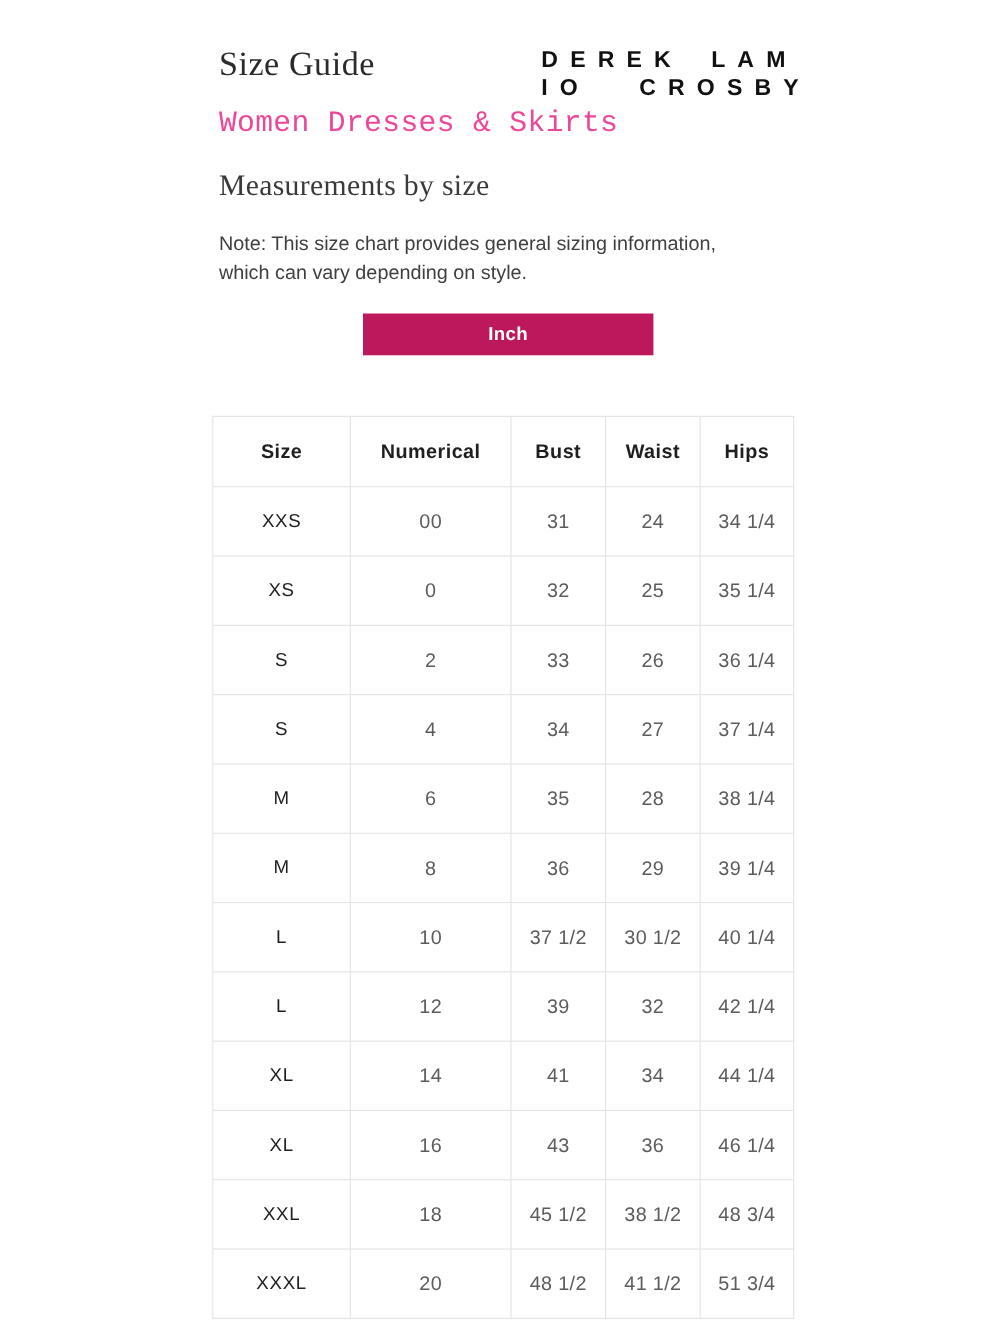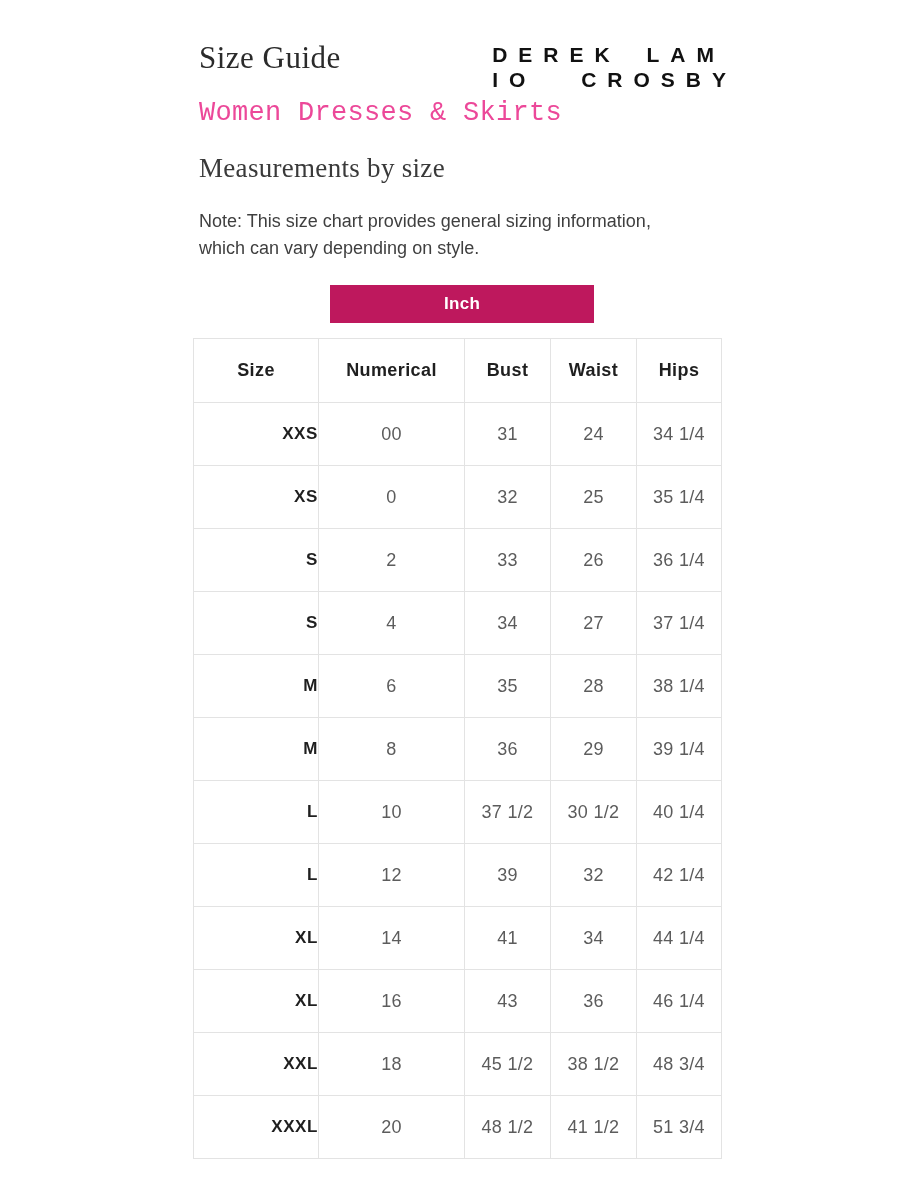--- a/index.html
+++ b/index.html
@@ -51,35 +51,35 @@
     width:264px; height:38px;
     background:#be185d; color:#ffffff;
     border:none; cursor:pointer;
     font-family:"Liberation Sans", sans-serif;
     font-size:17px; font-weight:bold; letter-spacing:0.3px;
     display:flex; align-items:center; justify-content:center;
   }
 
   
   .size-table-wrap { position:absolute; left:193px; top:338px; }
-  table.size-table { border-collapse:collapse; table-layout:fixed; width:528px; }
+  table.size-table { border-collapse:collapse; table-layout:fixed; width:528px;margin-top:40px; }
   .size-table th, .size-table td {
     border:1px solid #e3e3e3;
     text-align:center; vertical-align:middle;
     background:#ffffff;
   }
   .size-table th {
     height:64px; font-size:18px; font-weight:bold;
     color:#1f1f1f; letter-spacing:0.4px;
   }
   .size-table td {
     height:63px; font-size:18px; color:#5c5c5c; letter-spacing:0.3px;
   }
   .size-table td:first-child {
-    font-weight:bold; color:#1f1f1f; font-size:17px; letter-spacing:0.6px;text-align:right;
+    font-weight:normal; color:#1f1f1f; font-size:17px; letter-spacing:0.6px;
   }
   col.c-size { width:125px; }
   col.c-num  { width:146px; }
   col.c-bust { width:86px; }
   col.c-waist{ width:86px; }
   col.c-hips { width:85px; }
 </style>
 </head>
 <body>
 

